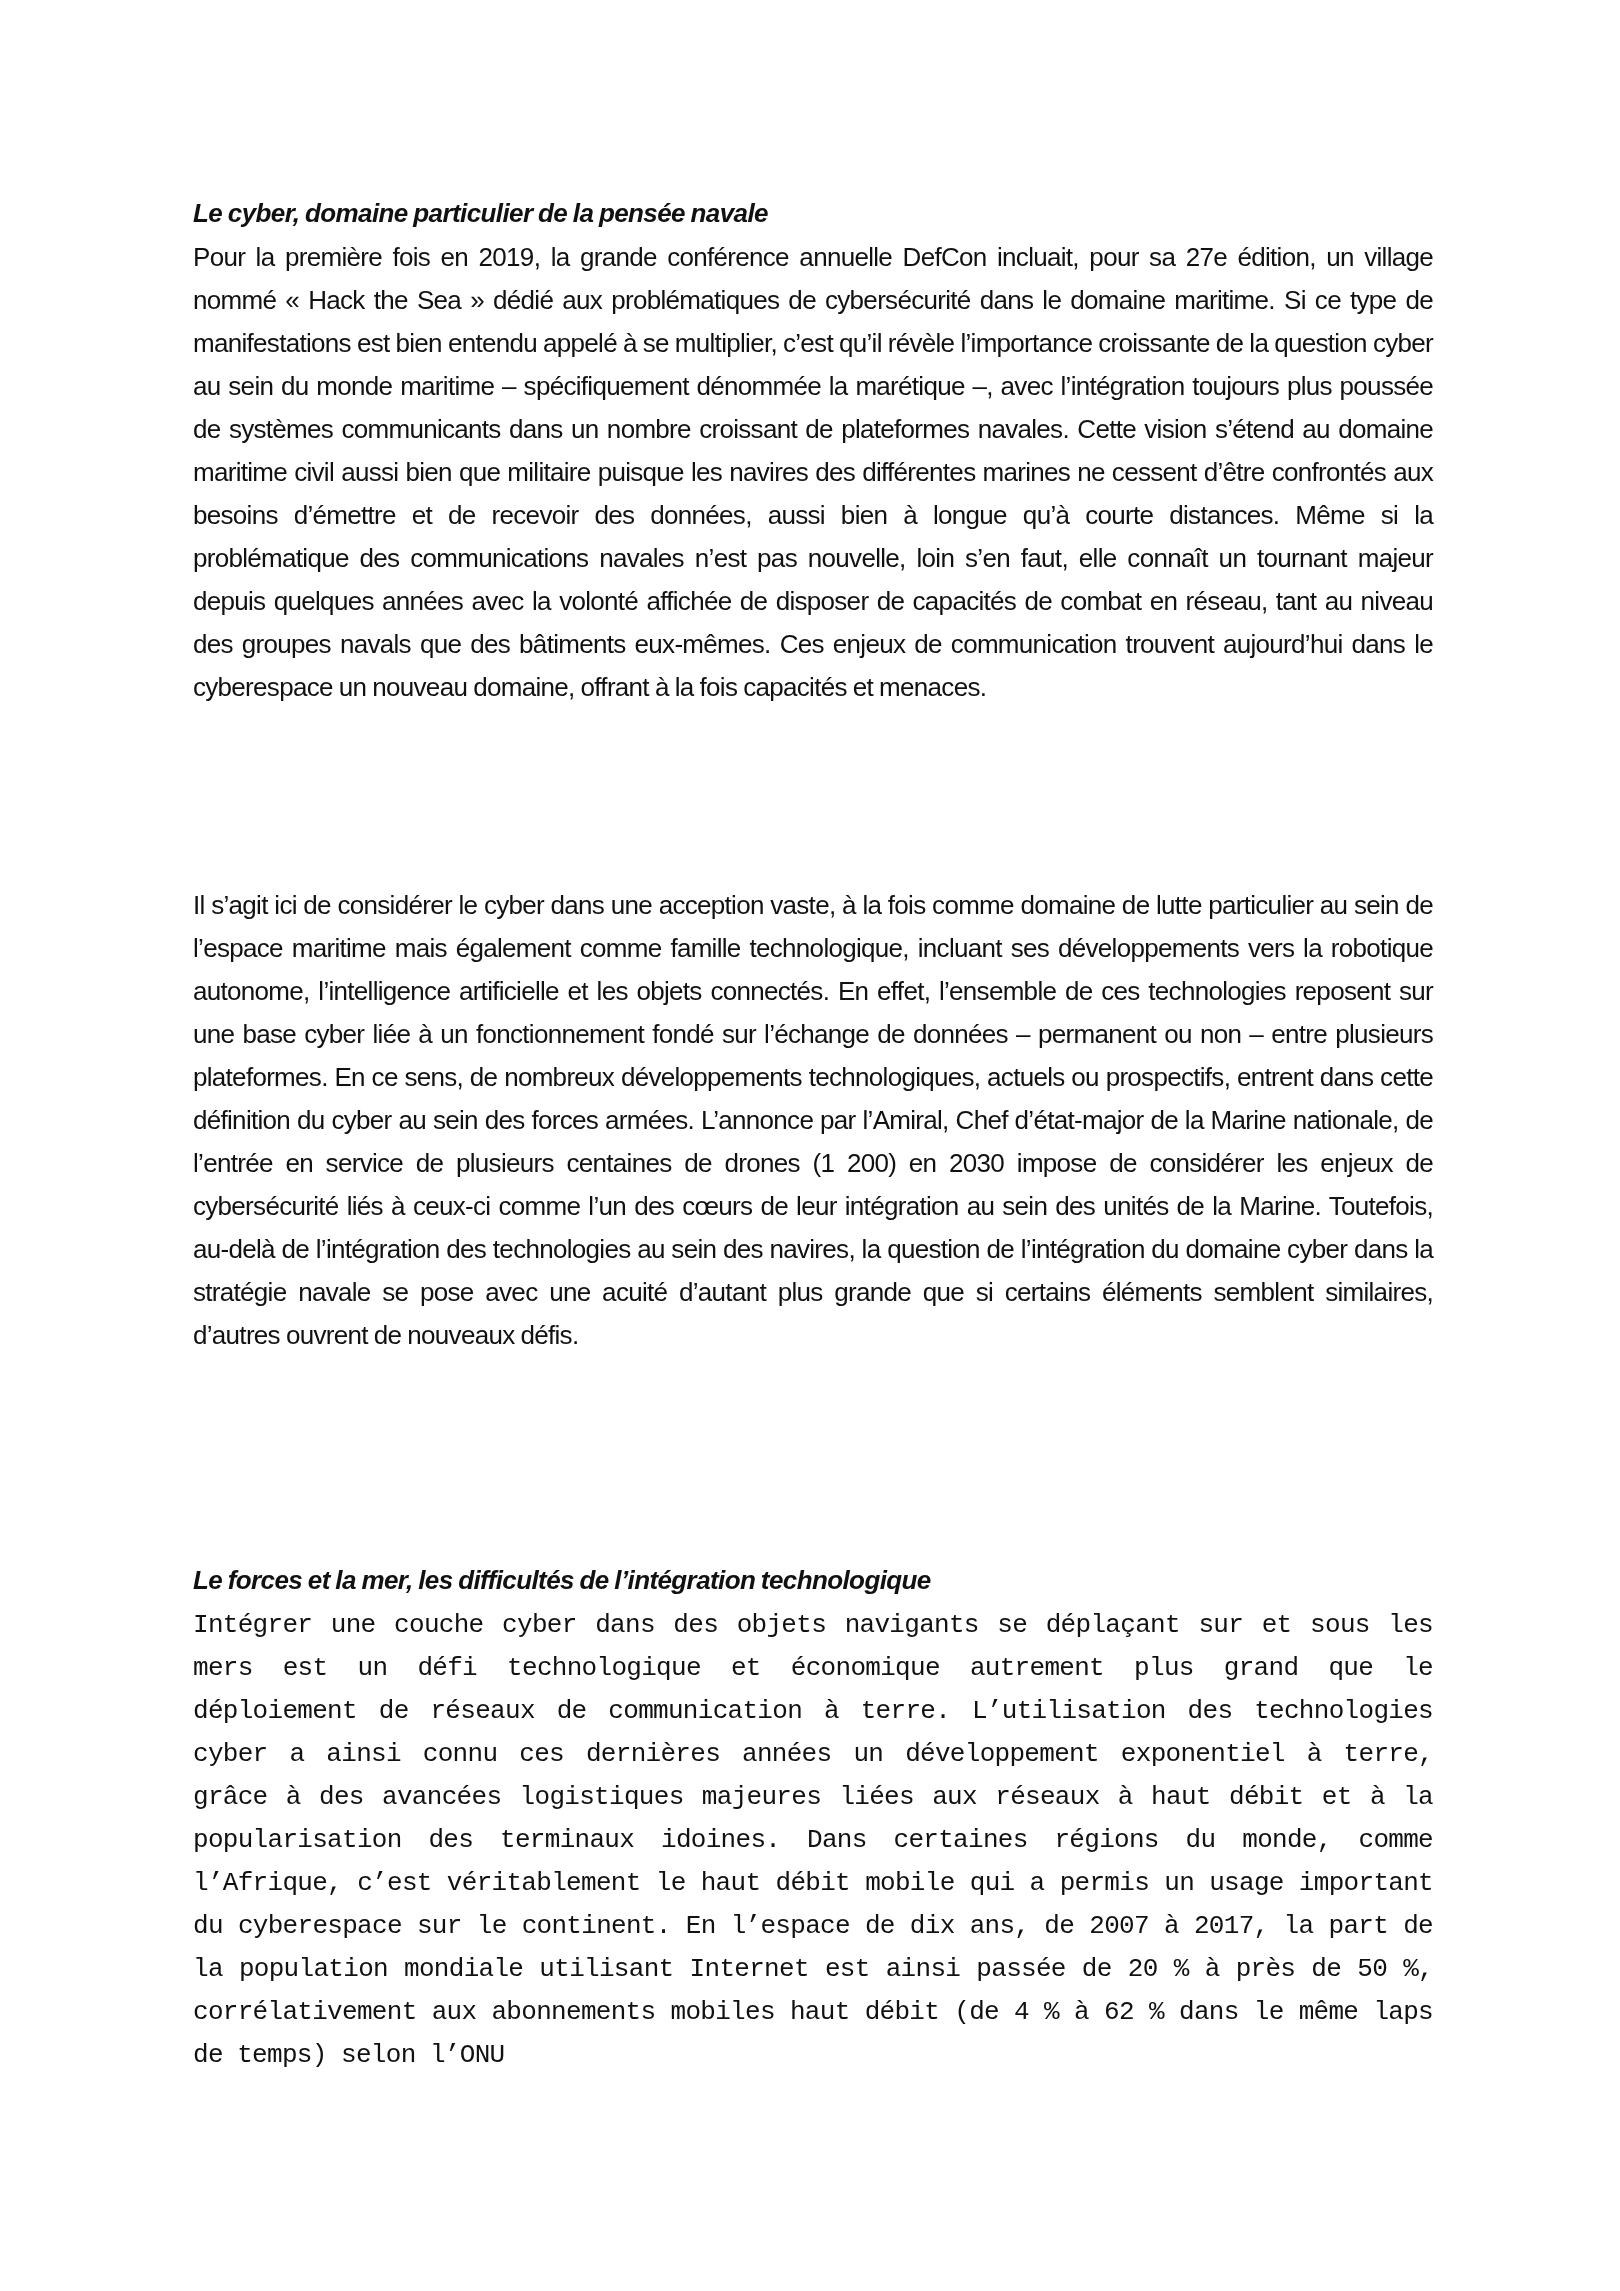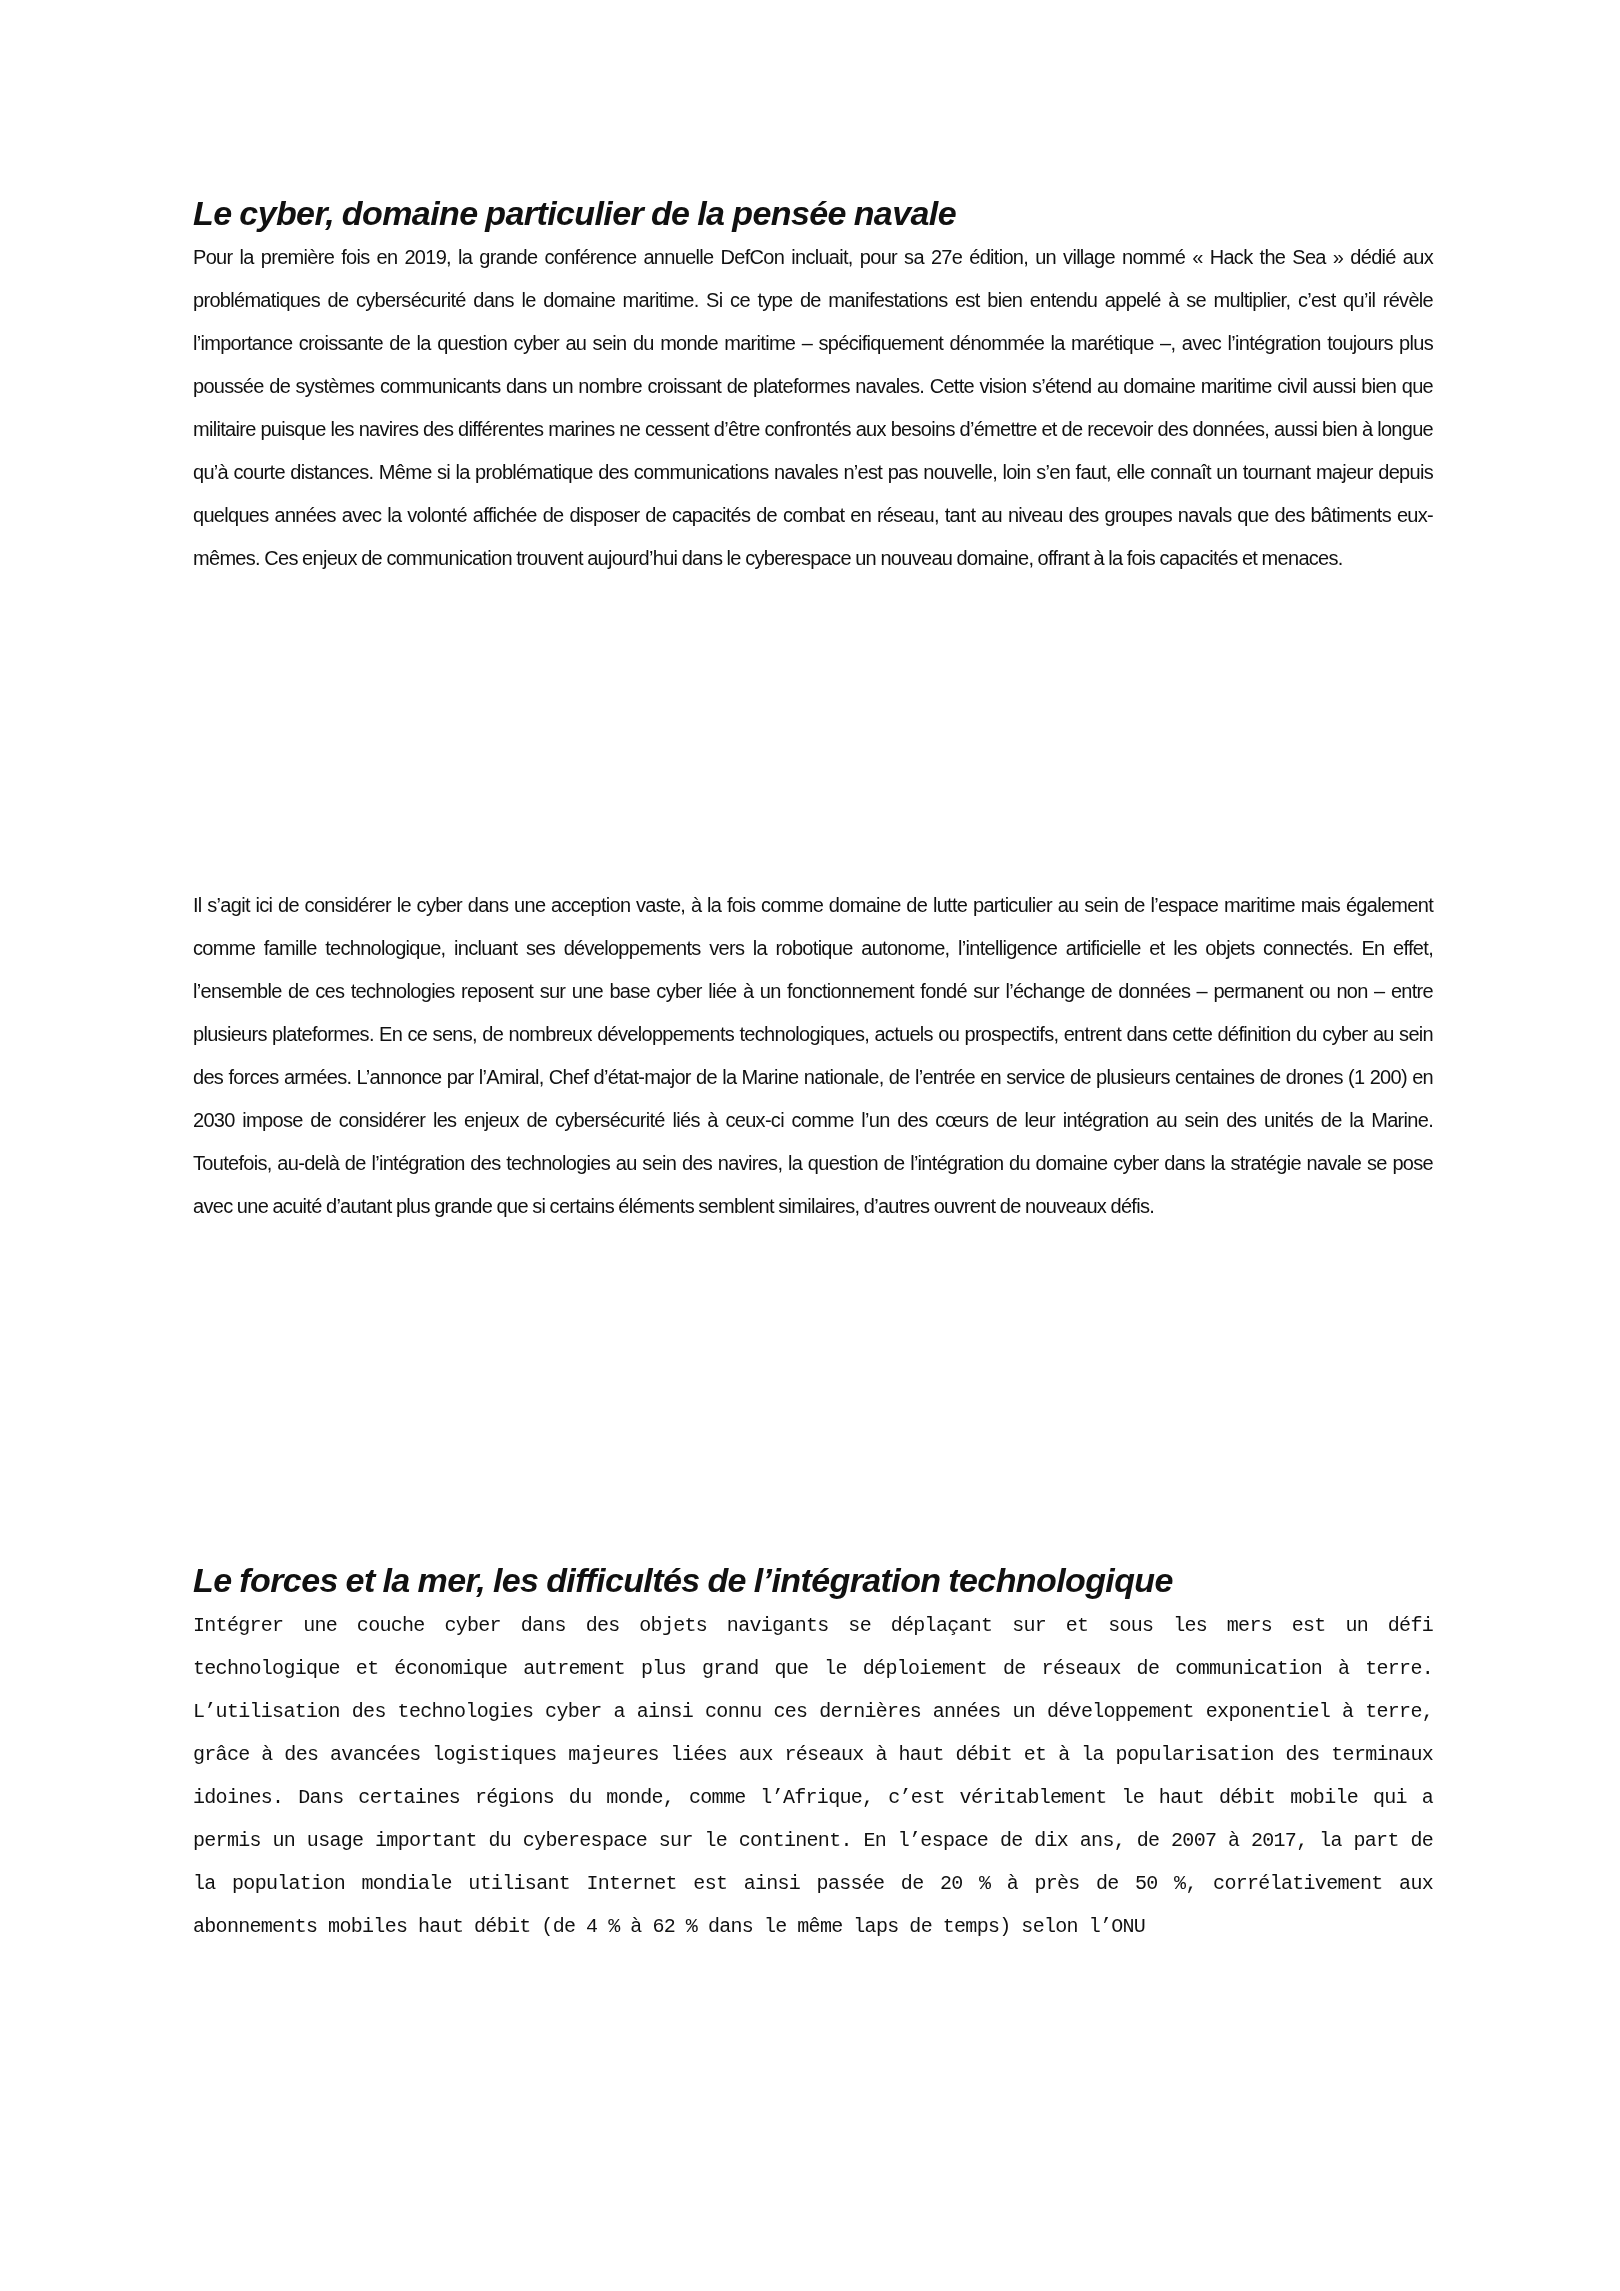--- a/index.html
+++ b/index.html
@@ -19,33 +19,33 @@
       position: absolute;
       left: 193px;
       top: 0;
       width: 1240px;
     }
     .heading {
       position: absolute;
       left: 0;
       width: 1240px;
       margin: 0;
-      font-size: 34px;
+      font-size: 26px;
       font-weight: bold;
       font-style: italic;
       line-height: 39px;
       letter-spacing: -0.6px;
       word-spacing: -1px;
     }
     .para {
       position: absolute;
       left: 0;
       width: 1240px;
       margin: 0;
-      font-size: 20px;
+      font-size: 26px;
       line-height: 43px;
       text-align: justify;
       letter-spacing: -0.7px;
       word-spacing: -0.5px;
     }
     #h1 { top: 194px; }
     #p1 { top: 236px; }
     #p2 { top: 884px; }
     #h2 { top: 1561px; }
     #p3 { top: 1604px; font-family: Liberation Mono, monospace; }

